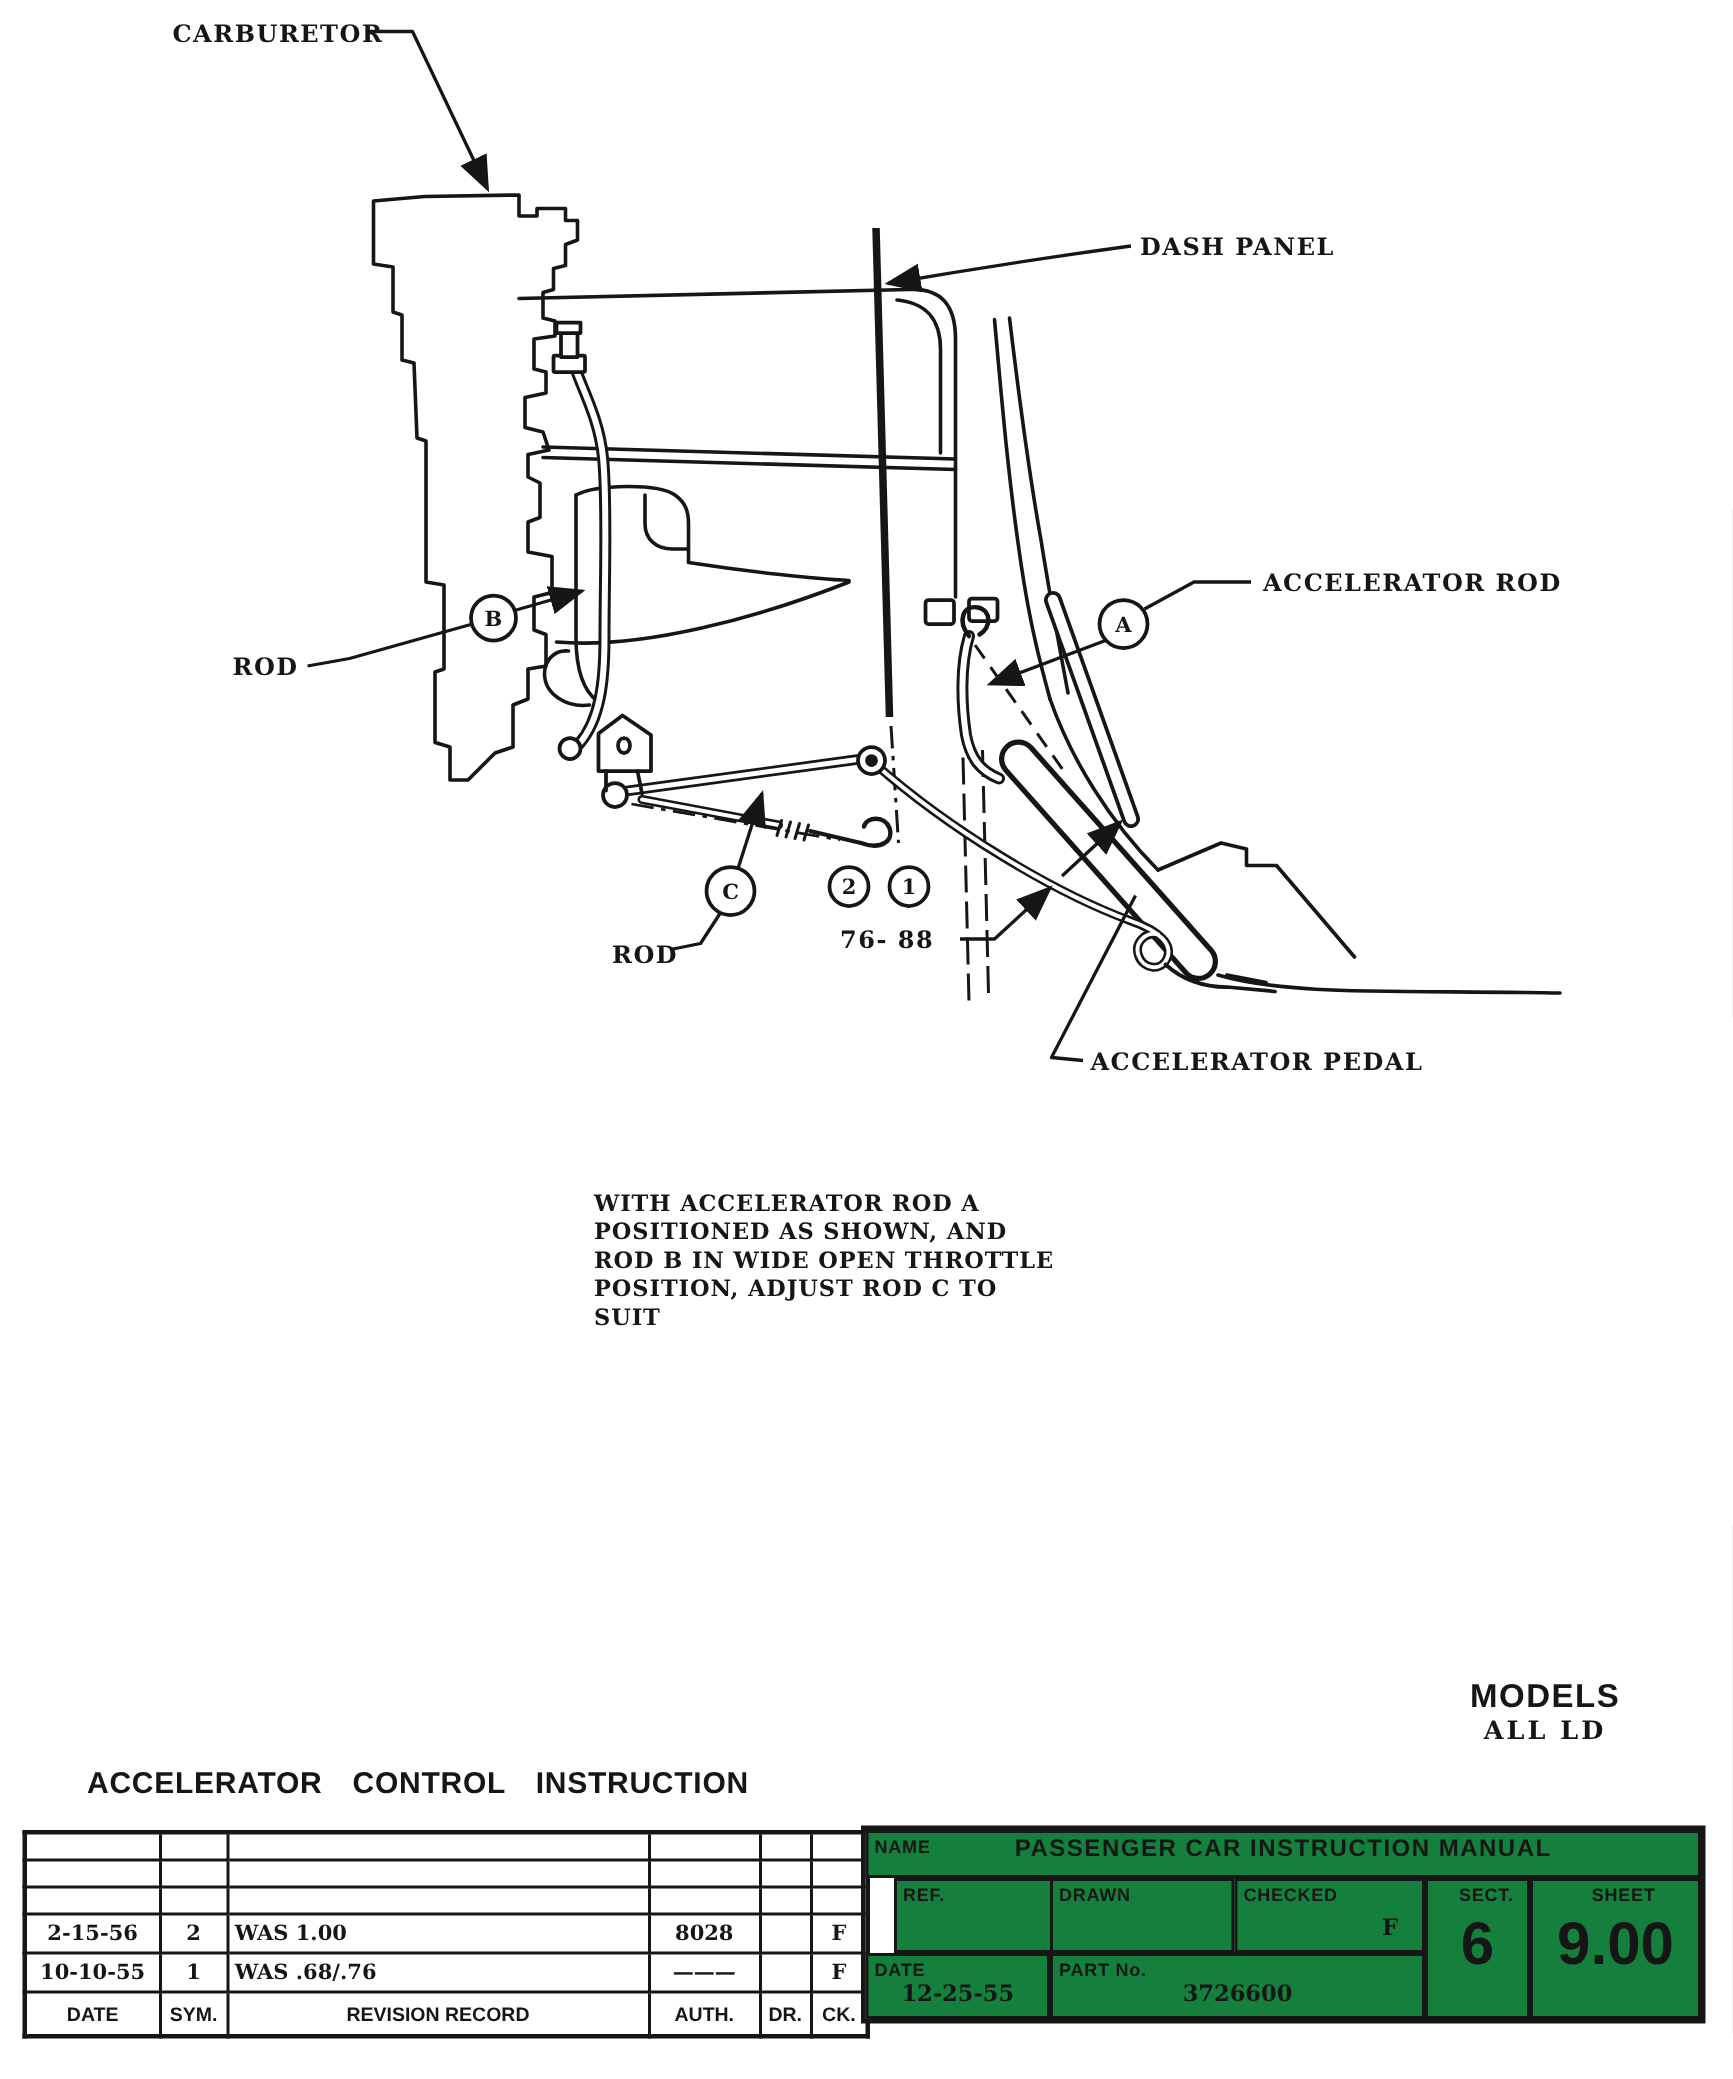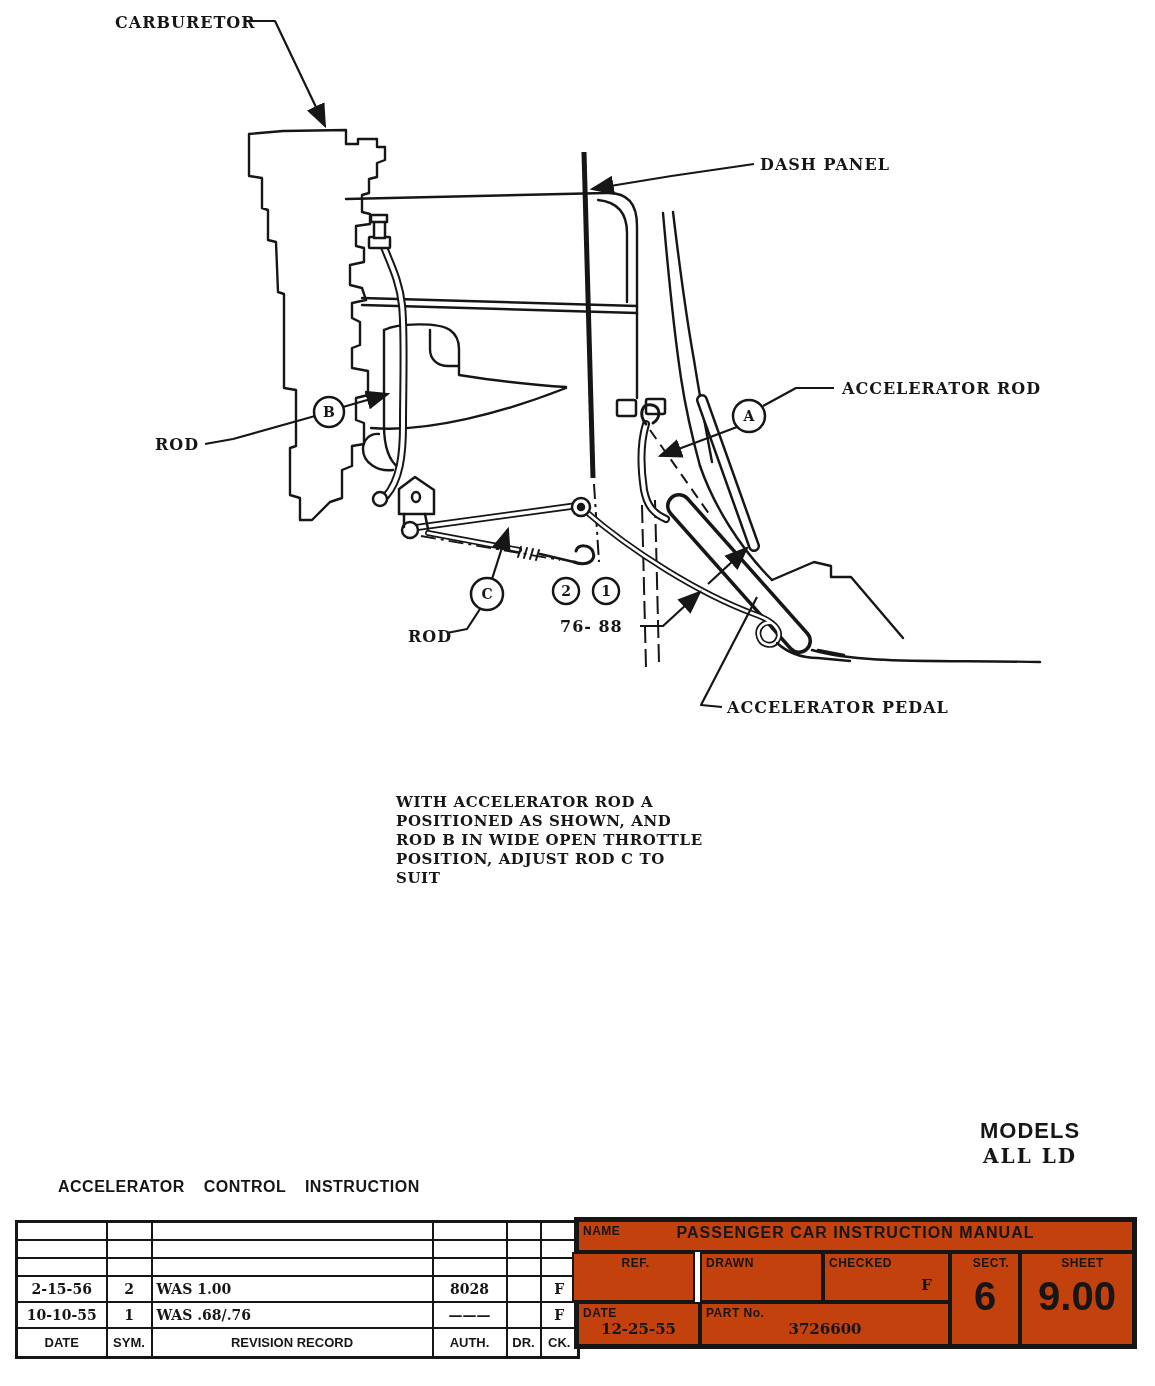--- a/index.html
+++ b/index.html
@@ -4,32 +4,32 @@
 <style>
   html,body{margin:0;padding:0;background:#e8e8e8;}
   .page{position:relative;width:1155px;height:1386px;background:#fff;overflow:hidden;
         font-family:"Liberation Sans",sans-serif;color:#161616;}
   svg text{font-family:"DejaVu Serif",serif;font-weight:bold;fill:#161616;}
   .lbl{font-size:16px;letter-spacing:1px;}
   .callout{font-size:14px;}
   .note-line{font-size:15px;letter-spacing:.6px;}
   .models{position:absolute;left:980px;top:1118px;text-align:center;}
   .models .hd{font-family:"Liberation Sans",sans-serif;font-weight:bold;font-size:22px;letter-spacing:1px;}
-  .models .val{font-family:"DejaVu Serif",serif;font-weight:bold;font-size:20px;letter-spacing:2px;}
-  .sheet-title{position:absolute;left:58px;top:1178px;font-weight:bold;font-size:16px;
+  .models .val{font-family:"DejaVu Serif",serif;font-weight:bold;font-size:17px;letter-spacing:2px;}
+  .sheet-title{position:absolute;left:58px;top:1178px;font-weight:bold;font-size:20px;
                letter-spacing:.5px;word-spacing:14px;}
   
   table.rev{position:absolute;left:15px;top:1220px;border-collapse:collapse;table-layout:fixed;}
   table.rev td{border:2px solid #161616;padding:4px 4px;font-size:14px;font-weight:bold;
                font-family:"DejaVu Serif",serif;white-space:nowrap;overflow:hidden;}
   table.rev{border:3px solid #161616;}
   table.rev td.c{text-align:center;}
   table.rev tr.hdr td{font-family:"Liberation Sans",sans-serif;font-size:13px;text-align:center;}
   
-  .tb-cell{position:absolute;border:2px solid #161616;box-sizing:border-box;background:#c2410c;}
+  .tb-cell{position:absolute;border:2px solid #161616;box-sizing:border-box;background:#15803d;}
   .tb-label{font-size:12px;font-weight:bold;letter-spacing:.5px;padding:2px 0 0 4px;}
   .tb-name-val{text-align:center;font-weight:bold;font-size:16px;letter-spacing:1px;margin-top:-14px;}
   .tb-val{font-family:"DejaVu Serif",serif;font-weight:bold;font-size:15px;text-align:center;}
   .tb-big{font-weight:bold;text-align:center;font-size:40px;line-height:1;margin-top:6px;}
   .tb-f{position:absolute;right:16px;bottom:6px;font-family:"DejaVu Serif",serif;
         font-weight:bold;font-size:15px;}
   .tb-outer{position:absolute;left:574px;top:1217px;width:563px;height:132px;
             border:3px solid #161616;box-sizing:border-box;}
 </style>
 </head>
@@ -241,21 +241,21 @@
     </tr>
   </tbody>
     </table>
 
   
   <div class="tb-outer"></div>
   <div class="tb-cell" style="left:577px;top:1220px;width:557px;height:32px;">
     <div class="tb-label">NAME</div>
     <div class="tb-name-val">PASSENGER CAR INSTRUCTION MANUAL</div>
   </div>
-  <div class="tb-cell" style="left:572px;top:1252px;width:123px;height:50px;text-align:center;">
+  <div class="tb-cell" style="left:596px;top:1252px;width:123px;height:50px;">
     <div class="tb-label">REF.</div>
   </div>
   <div class="tb-cell" style="left:700px;top:1252px;width:123px;height:50px;">
     <div class="tb-label">DRAWN</div>
   </div>
   <div class="tb-cell" style="left:823px;top:1252px;width:127px;height:50px;">
     <div class="tb-label">CHECKED</div>
     <div class="tb-f">F</div>
   </div>
   <div class="tb-cell" style="left:950px;top:1252px;width:70px;height:94px;">

